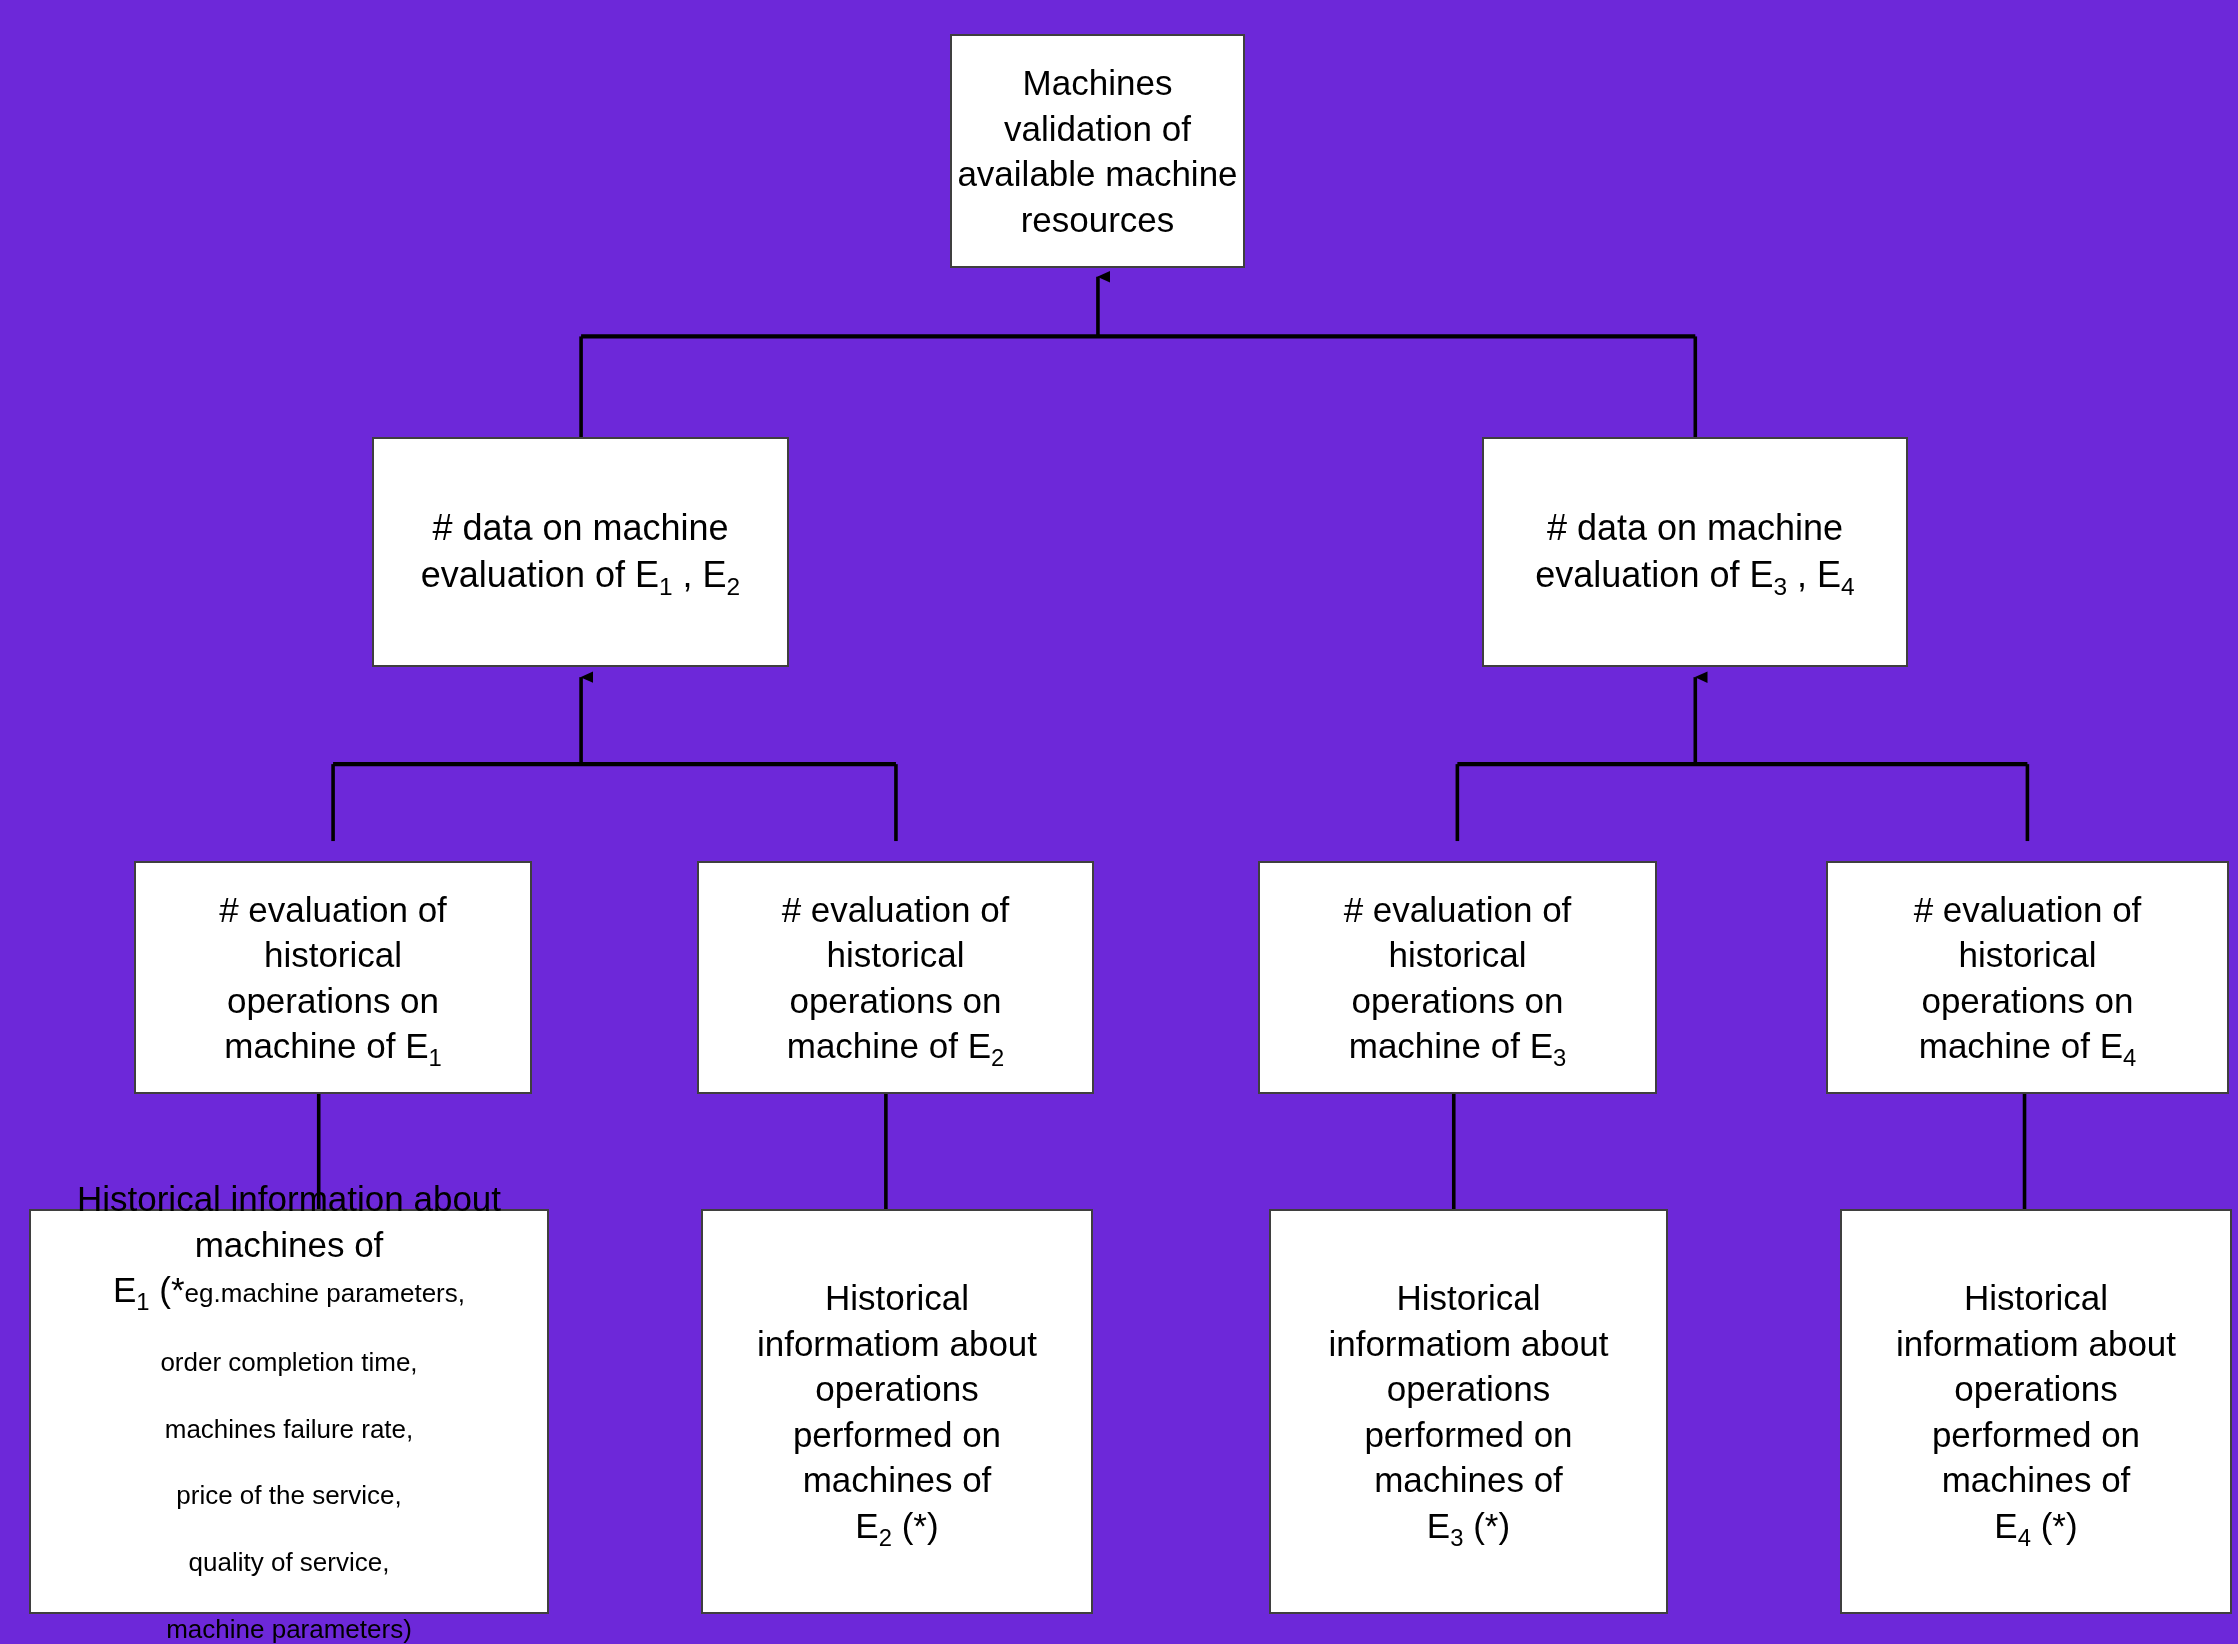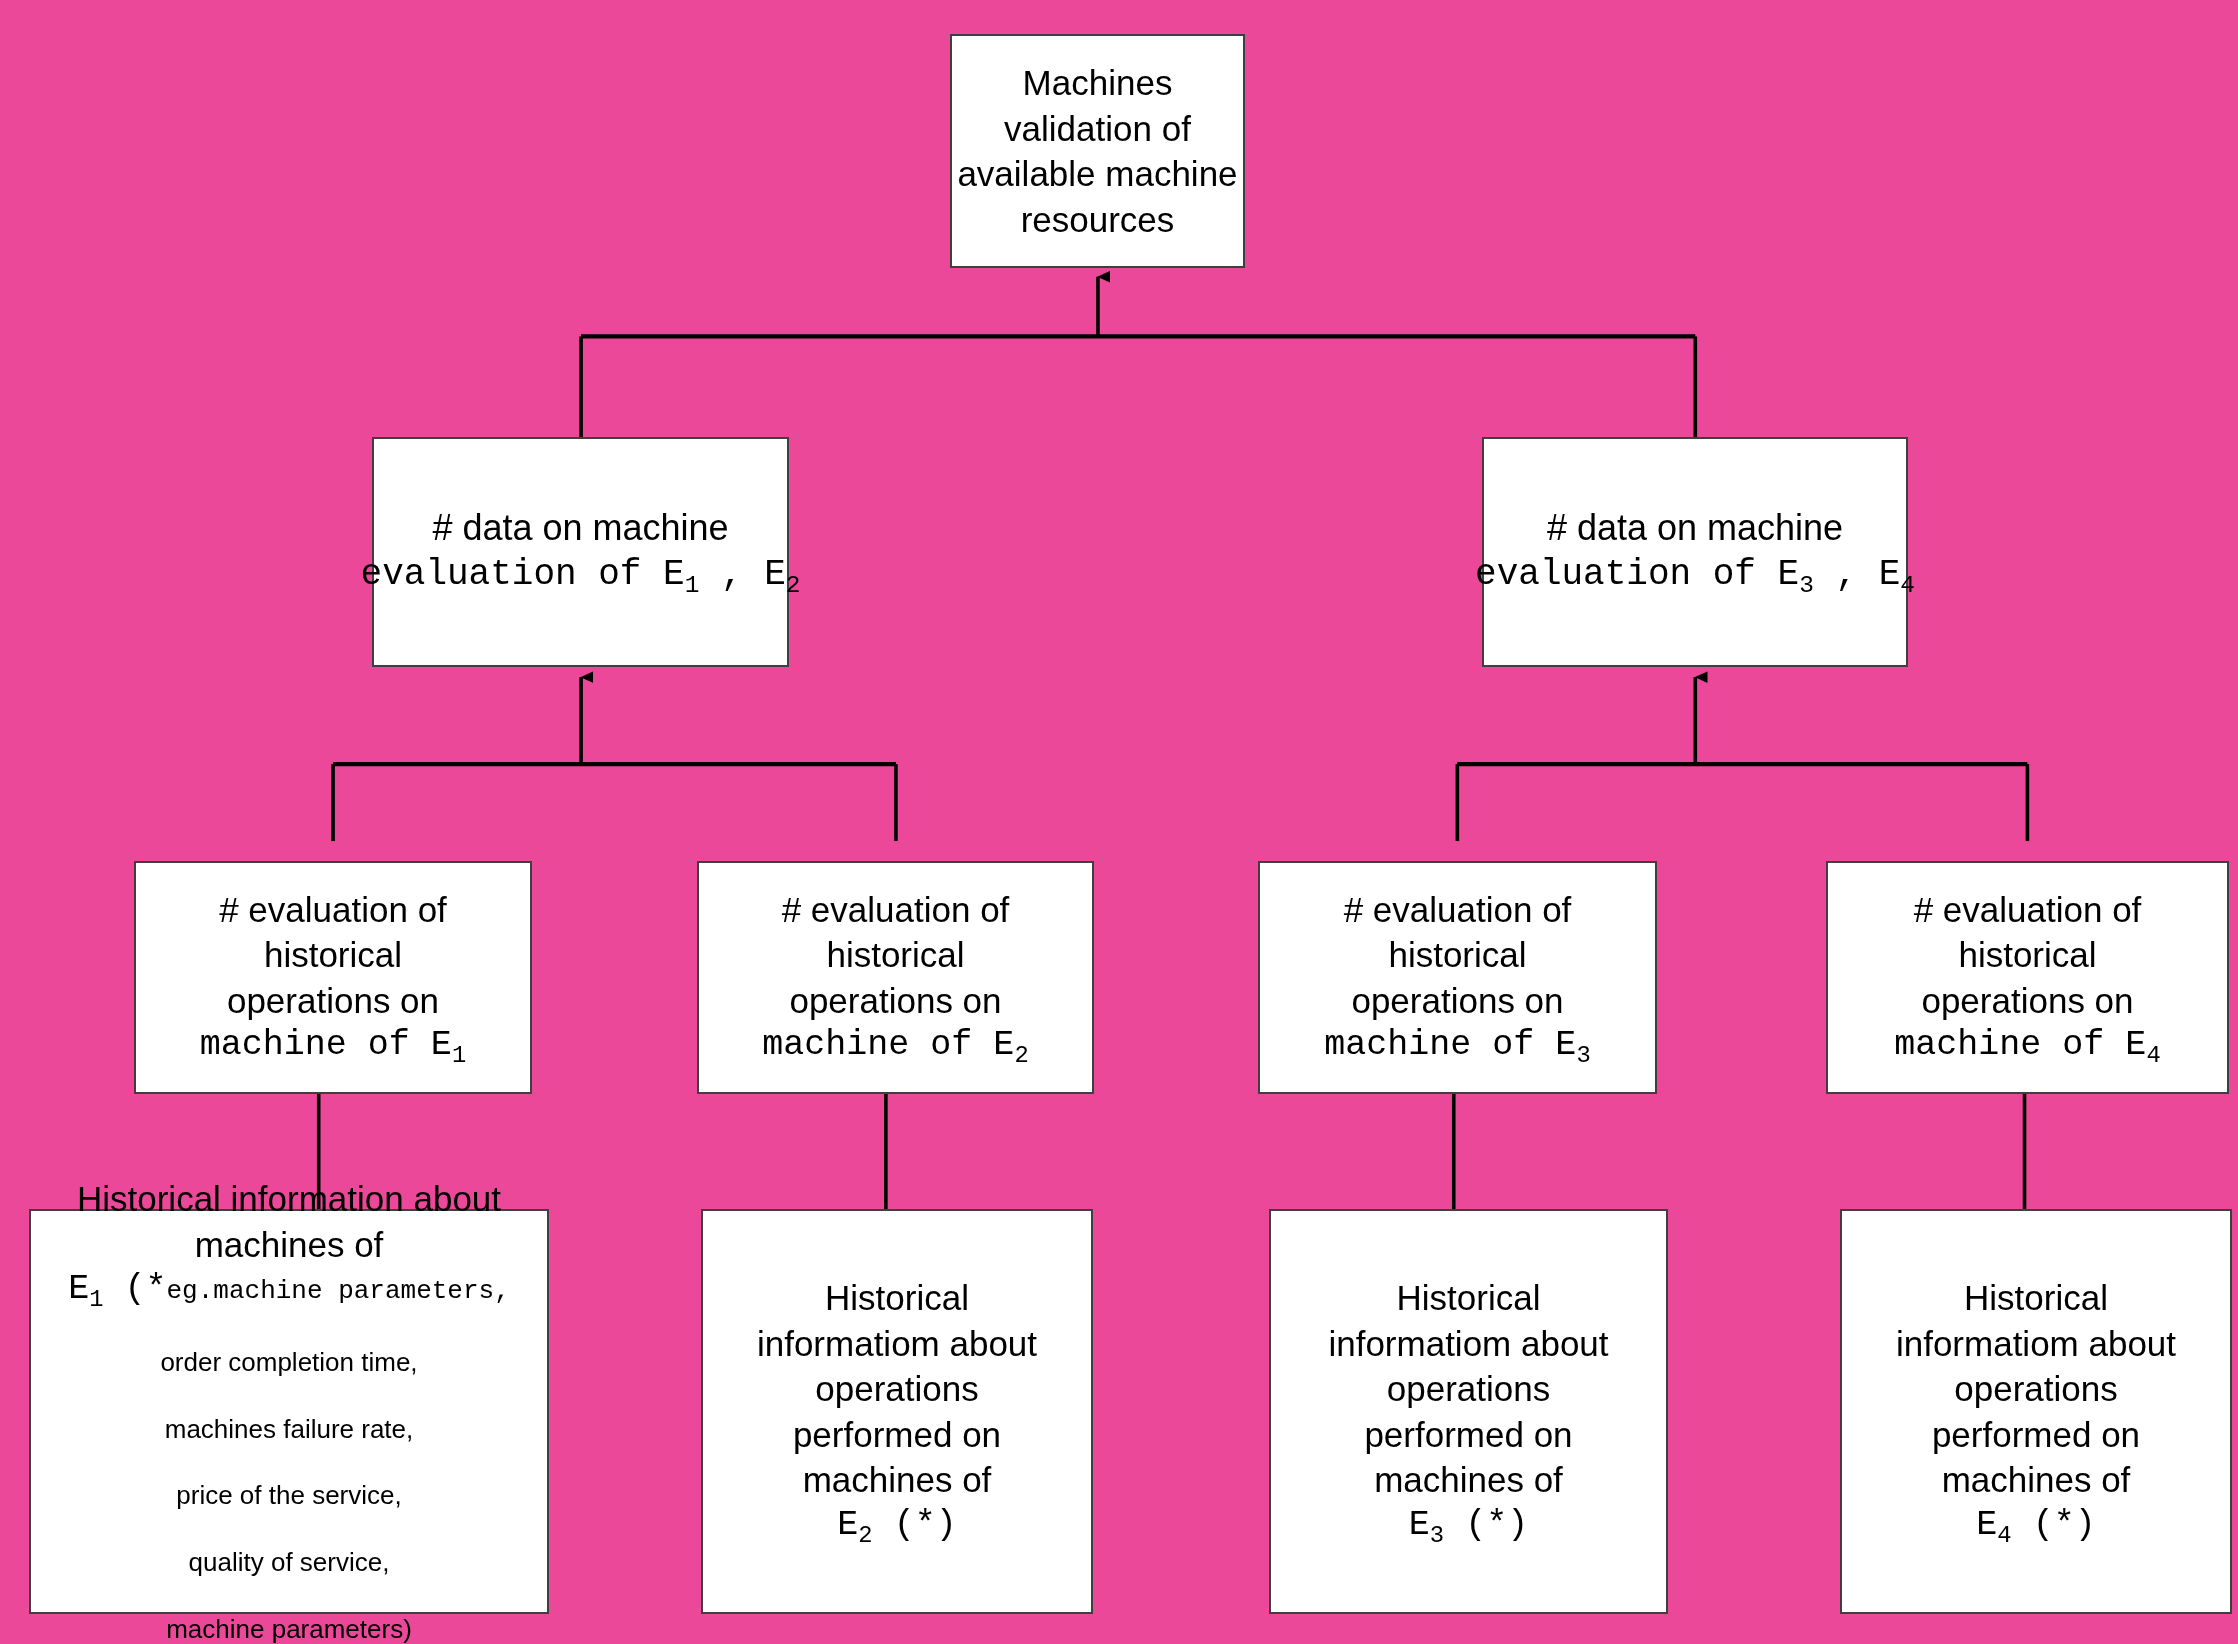--- a/index.html
+++ b/index.html
@@ -4,21 +4,21 @@
 <style>
   html, body {
     margin: 0;
     padding: 0;
     background: #ffffff;
   }
   #diagram {
     position: relative;
     width: 2239px;
     height: 1644px;
-    background: #ec4899;
+    background: #6d28d9;
     font-family: "Liberation Sans", sans-serif;
     color: #000000;
     overflow: hidden;
   }
   #connectors {
     position: absolute;
     left: 0;
     top: 0;
     width: 2239px;
     height: 1644px;
@@ -62,21 +62,21 @@
   #node-src-3 { left: 1269px; width: 399px; font-size: 35px; }
   #node-src-4 { left: 1840px; width: 392px; font-size: 35px; }
 
   .detail-list {
     font-size: 26px;
     line-height: 1.34;
     display: block;
     margin-top: 32px;
   }
   .sub { font-size: 0.68em; vertical-align: sub; line-height: 0; }
-  .eqline { display: block; white-space: nowrap; font-family: Liberation Mono, monospace; }
+  .eqline { display: block; white-space: nowrap; }
 </style>
 </head>
 <body>
 
 <div id="diagram">
 
   <svg id="connectors" viewBox="0 0 3114 2287" width="2239" height="1644">
     <defs>
       <marker id="arrowUp" markerWidth="16" markerHeight="18" refX="8" refY="1" orient="auto-start-reverse" markerUnits="userSpaceOnUse">
         <path d="M0,18 L8,0 L16,18 Z" fill="#000000"></path>

